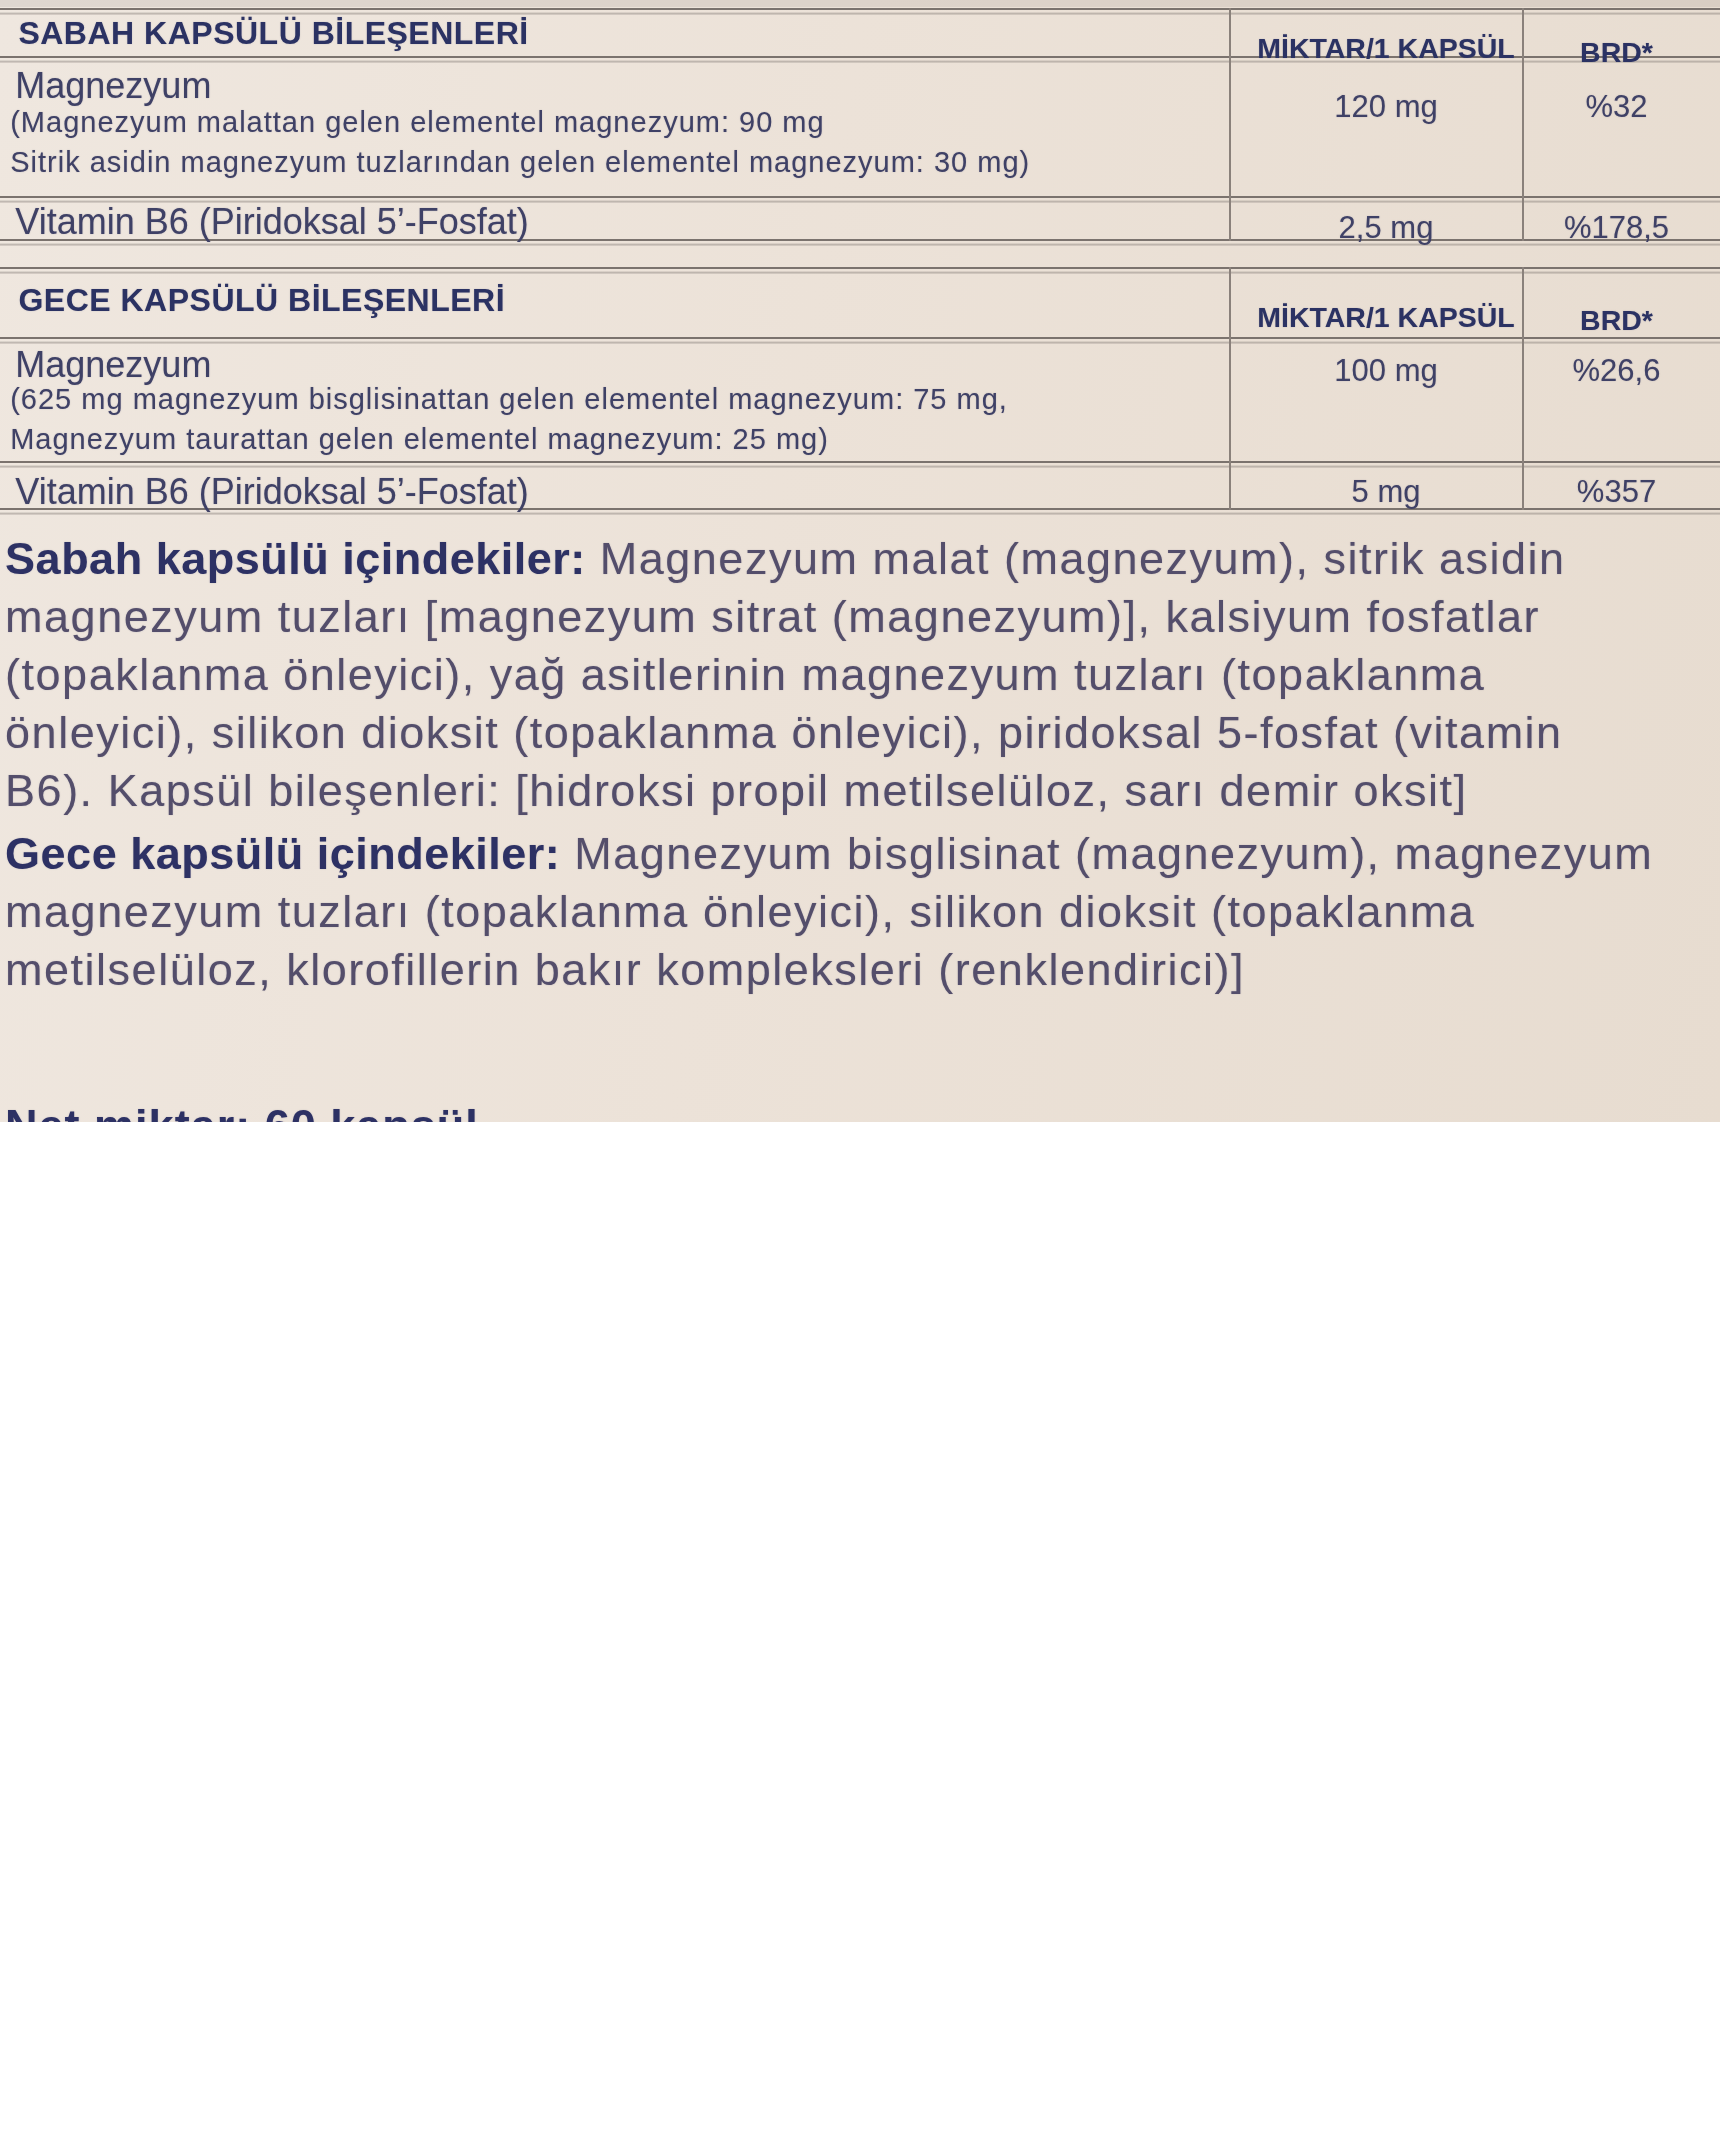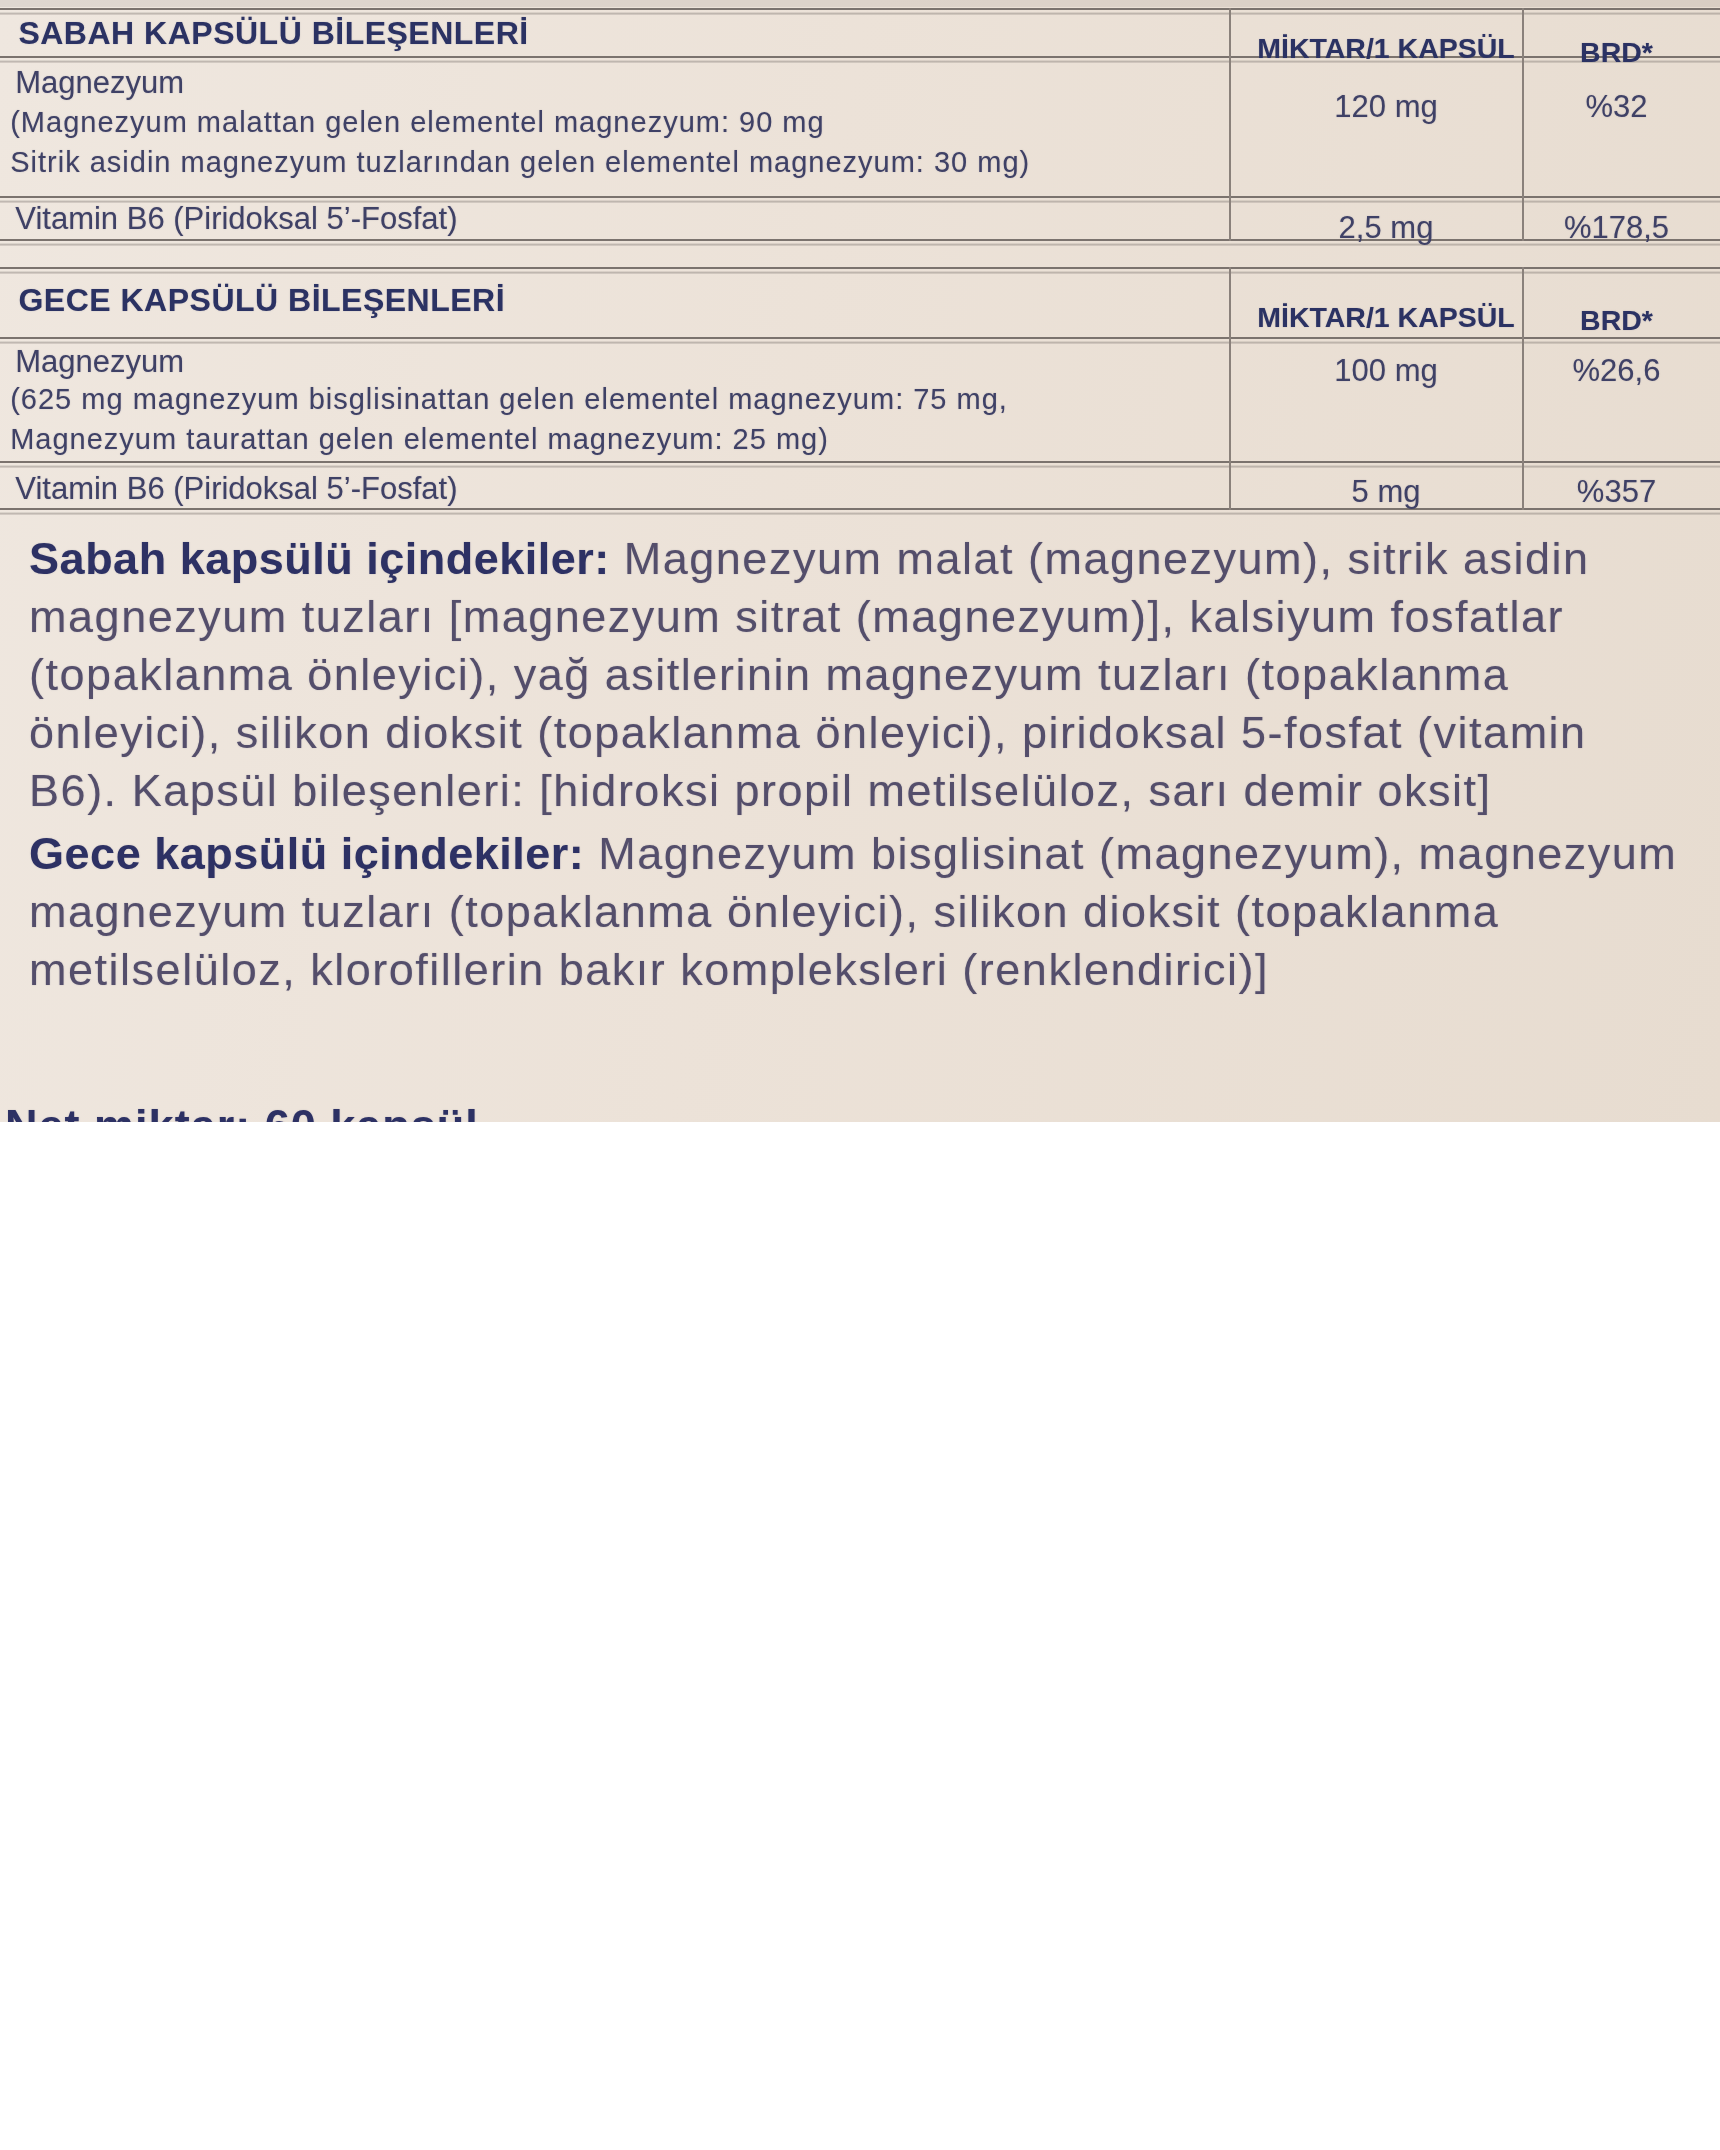--- a/index.html
+++ b/index.html
@@ -17,30 +17,30 @@
   .t1{top:7.6px;height:233px;}
   .t2{top:267px;height:243px;}
   .hline{position:absolute;left:0;right:0;height:2px;background:#7b736e;
          box-shadow:0 4.6px 0 rgba(123,115,110,0.40);}
   .vline{position:absolute;top:0;bottom:0;width:2px;background:#8a817b;}
   .cell{position:absolute;color:#3f4166;white-space:nowrap;}
   .title{left:18.4px;font-weight:bold;font-size:32px;letter-spacing:0.5px;color:#2b3263;}
   .colhead{font-weight:bold;font-size:28.5px;color:#2b3263;text-align:center;}
   .c-amt{left:1229px;width:293px;text-align:center;padding-left:21px;box-sizing:border-box;}
   .c-brd{left:1522px;width:189px;text-align:center;}
-  .rname{left:15.3px;font-size:31px;text-align:center;}
+  .rname{left:15.3px;font-size:36px;text-align:center;}
   .rsub{left:10.2px;font-size:29px;letter-spacing:1px;}
   .rval{font-size:31px;}
   
   .para{position:absolute;left:5.1px;width:1713px;font-size:45px;line-height:58px;
         letter-spacing:1.5px;color:#544e6b;}
   .p1{top:530px;}
   .p2{top:825px;}
   .lead{font-weight:bold;color:#2d3164;letter-spacing:0.5px;}
-  .pline{white-space:nowrap;margin-left:24px;}
+  .pline{white-space:nowrap;}
   
   .footer-cut{position:absolute;left:5.1px;top:1100px;font-size:45px;font-weight:bold;
         letter-spacing:1px;color:#2d3164;white-space:nowrap;}
 </style>
 </head>
 <body>
 
 <div class="page">
   <div class="photo txtsoft">
 

